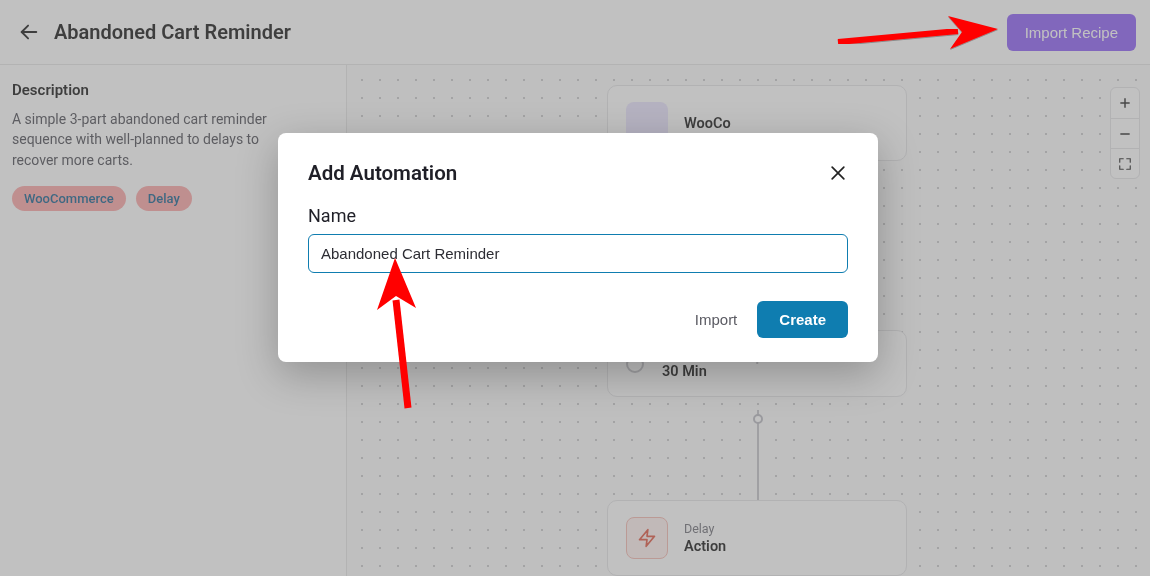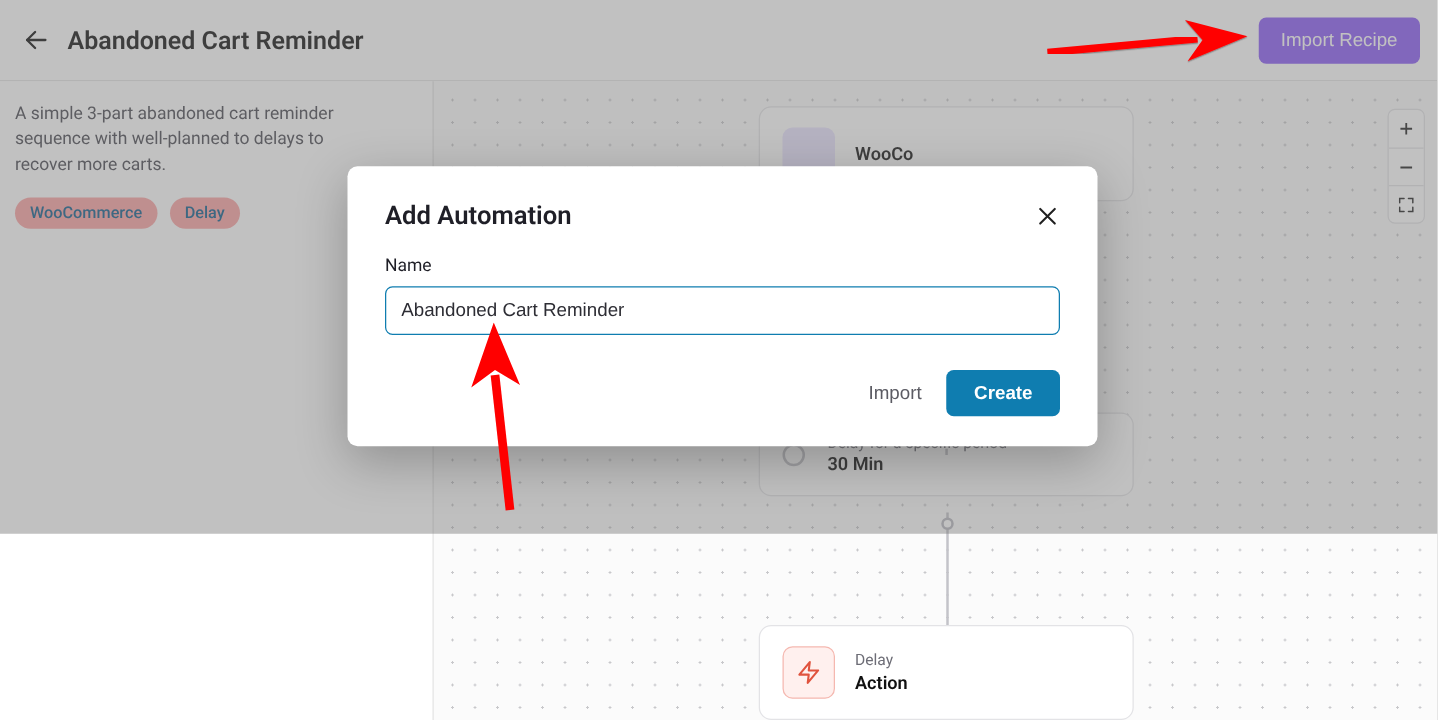--- a/index.html
+++ b/index.html
@@ -1,17 +1,17 @@
 <!DOCTYPE html>
 <html><head>
 <meta charset="utf-8">
 <style>
   * { box-sizing: border-box; margin: 0; padding: 0; }
   html, body { width: 1150px; height: 576px; font-family: -apple-system, BlinkMacSystemFont, "Segoe UI", Roboto, sans-serif; overflow: hidden; }
-  .root { position: relative; width: 1150px; height: 427px; }
+  .root { position: relative; width: 1150px; height: 576px; }
 
   
   .header { height: 65px; display: flex; align-items: center; justify-content: space-between; padding: 0 14px 0 18px; border-bottom: 1px solid #e5e5e5; background: #fff; }
   .header-left { display: flex; align-items: center; gap: 14px; }
   .back-btn { display: flex; align-items: center; justify-content: center; cursor: pointer; color: #111; }
   .page-title { font-size: 20px; font-weight: 600; color: #111; }
   .import-btn { background: #8b5cf6; color: #fff; border: none; border-radius: 6px; font-size: 15px; font-weight: 500; padding: 10px 18px; cursor: pointer; text-align: right; }
 
   
   .body { display: flex; height: calc(576px - 65px); }
@@ -41,21 +41,21 @@
   .zoom-controls > div + div { border-top: 1px solid #e3e3e6; }
 
   
   .dim { position: absolute; inset: 0; background: rgba(118,118,118,0.45); }
 
   
   .modal { position: absolute; left: 278px; top: 133px; width: 600px; background: #fff; border-radius: 8px; box-shadow: 0 12px 40px rgba(0,0,0,0.25); padding: 28px 30px 24px; }
   .modal-head { display: flex; align-items: center; justify-content: space-between; margin-bottom: 20px; text-align: right; }
   .modal-title { font-size: 20.5px; font-weight: 600; color: #1f1f27; }
   .close-btn { cursor: pointer; color: #222; display:flex; align-items:center; }
-  .field-label { font-size: 14px; color: #1f1f27; margin-bottom: 8px; display: block; }
+  .field-label { font-size: 18px; color: #1f1f27; margin-bottom: 8px; display: block; }
   .name-input { width: 100%; border: 1.5px solid #0f7db0; border-radius: 6px; font-size: 15px; color: #2d2d34; padding: 10px 12px; outline: none; }
   .modal-actions { display: flex; justify-content: flex-end; gap: 20px; align-items: center; margin-top: 28px; }
   .cancel-btn { background: none; border: none; color: #5b5b63; font-size: 15px; font-weight: 500; cursor: pointer; }
   .create-btn { background: #0f7db0; color: #fff; border: none; border-radius: 6px; font-size: 15px; font-weight: 600; padding: 10px 22px; cursor: pointer; }
 
   
   .annot { position: absolute; pointer-events: none; }
 </style>
 </head>
 <body>
@@ -71,20 +71,21 @@
           </svg>
       </span>
       <span class="page-title">Abandoned Cart Reminder</span>
     </div>
     <button class="import-btn">Import Recipe</button>
   </div>
 
   <div class="body">
 
     <div class="sidebar">
+      <div class="desc-title">Description</div>
       <div class="desc-text">A simple 3-part abandoned cart reminder sequence with well-planned to delays to recover more carts.</div>
       <div class="tags">
         <span class="tag">WooCommerce</span>
         <span class="tag">Delay</span>
       </div>
     </div>
 
     <div class="canvas">
 
       <svg class="connectors">

